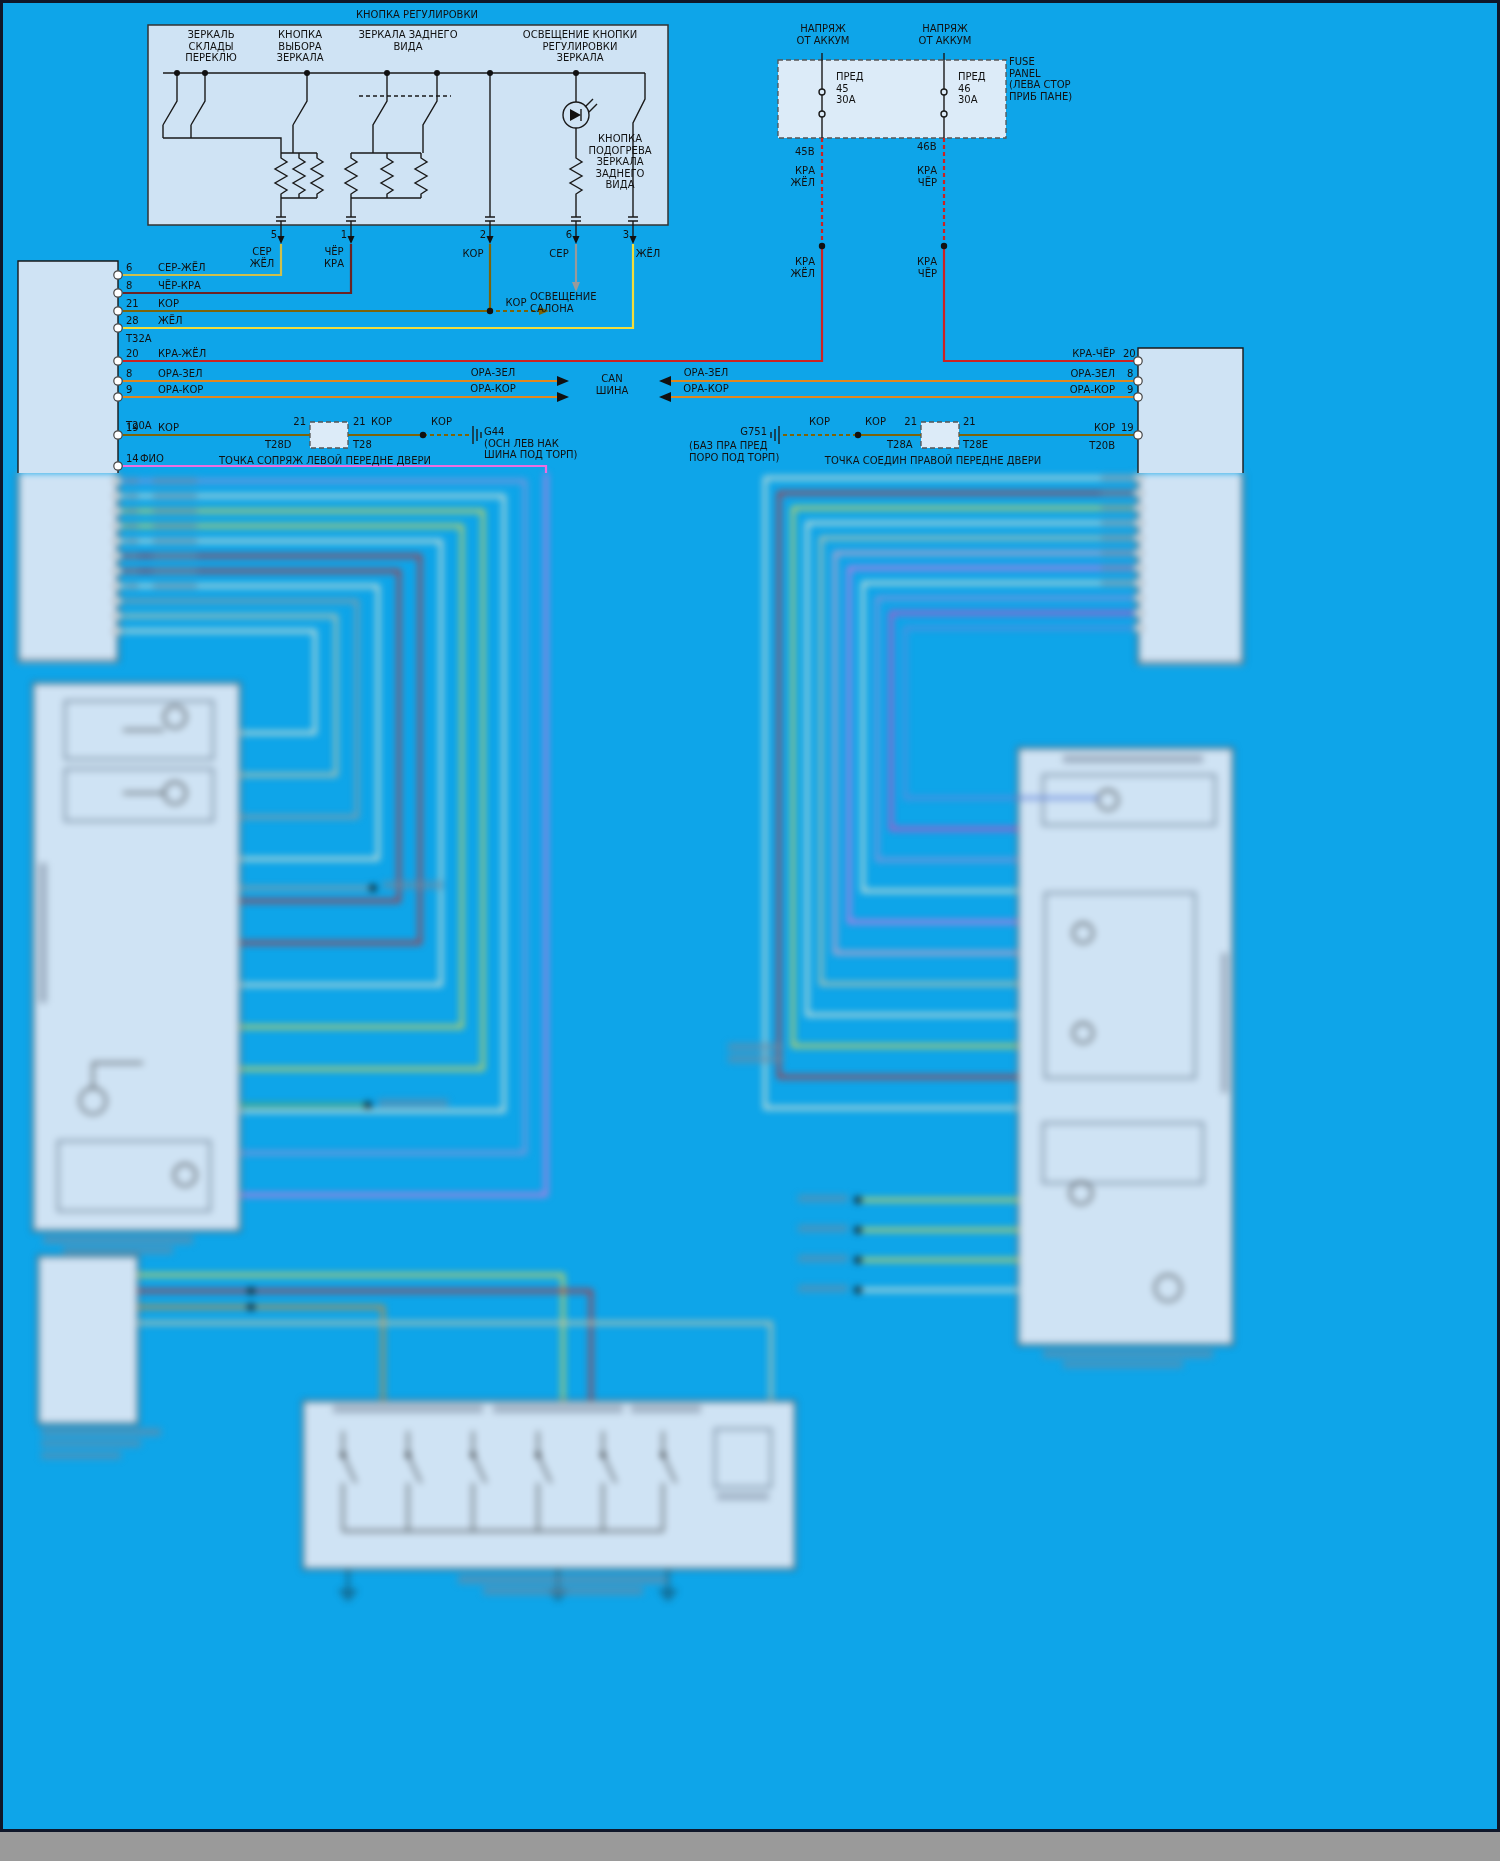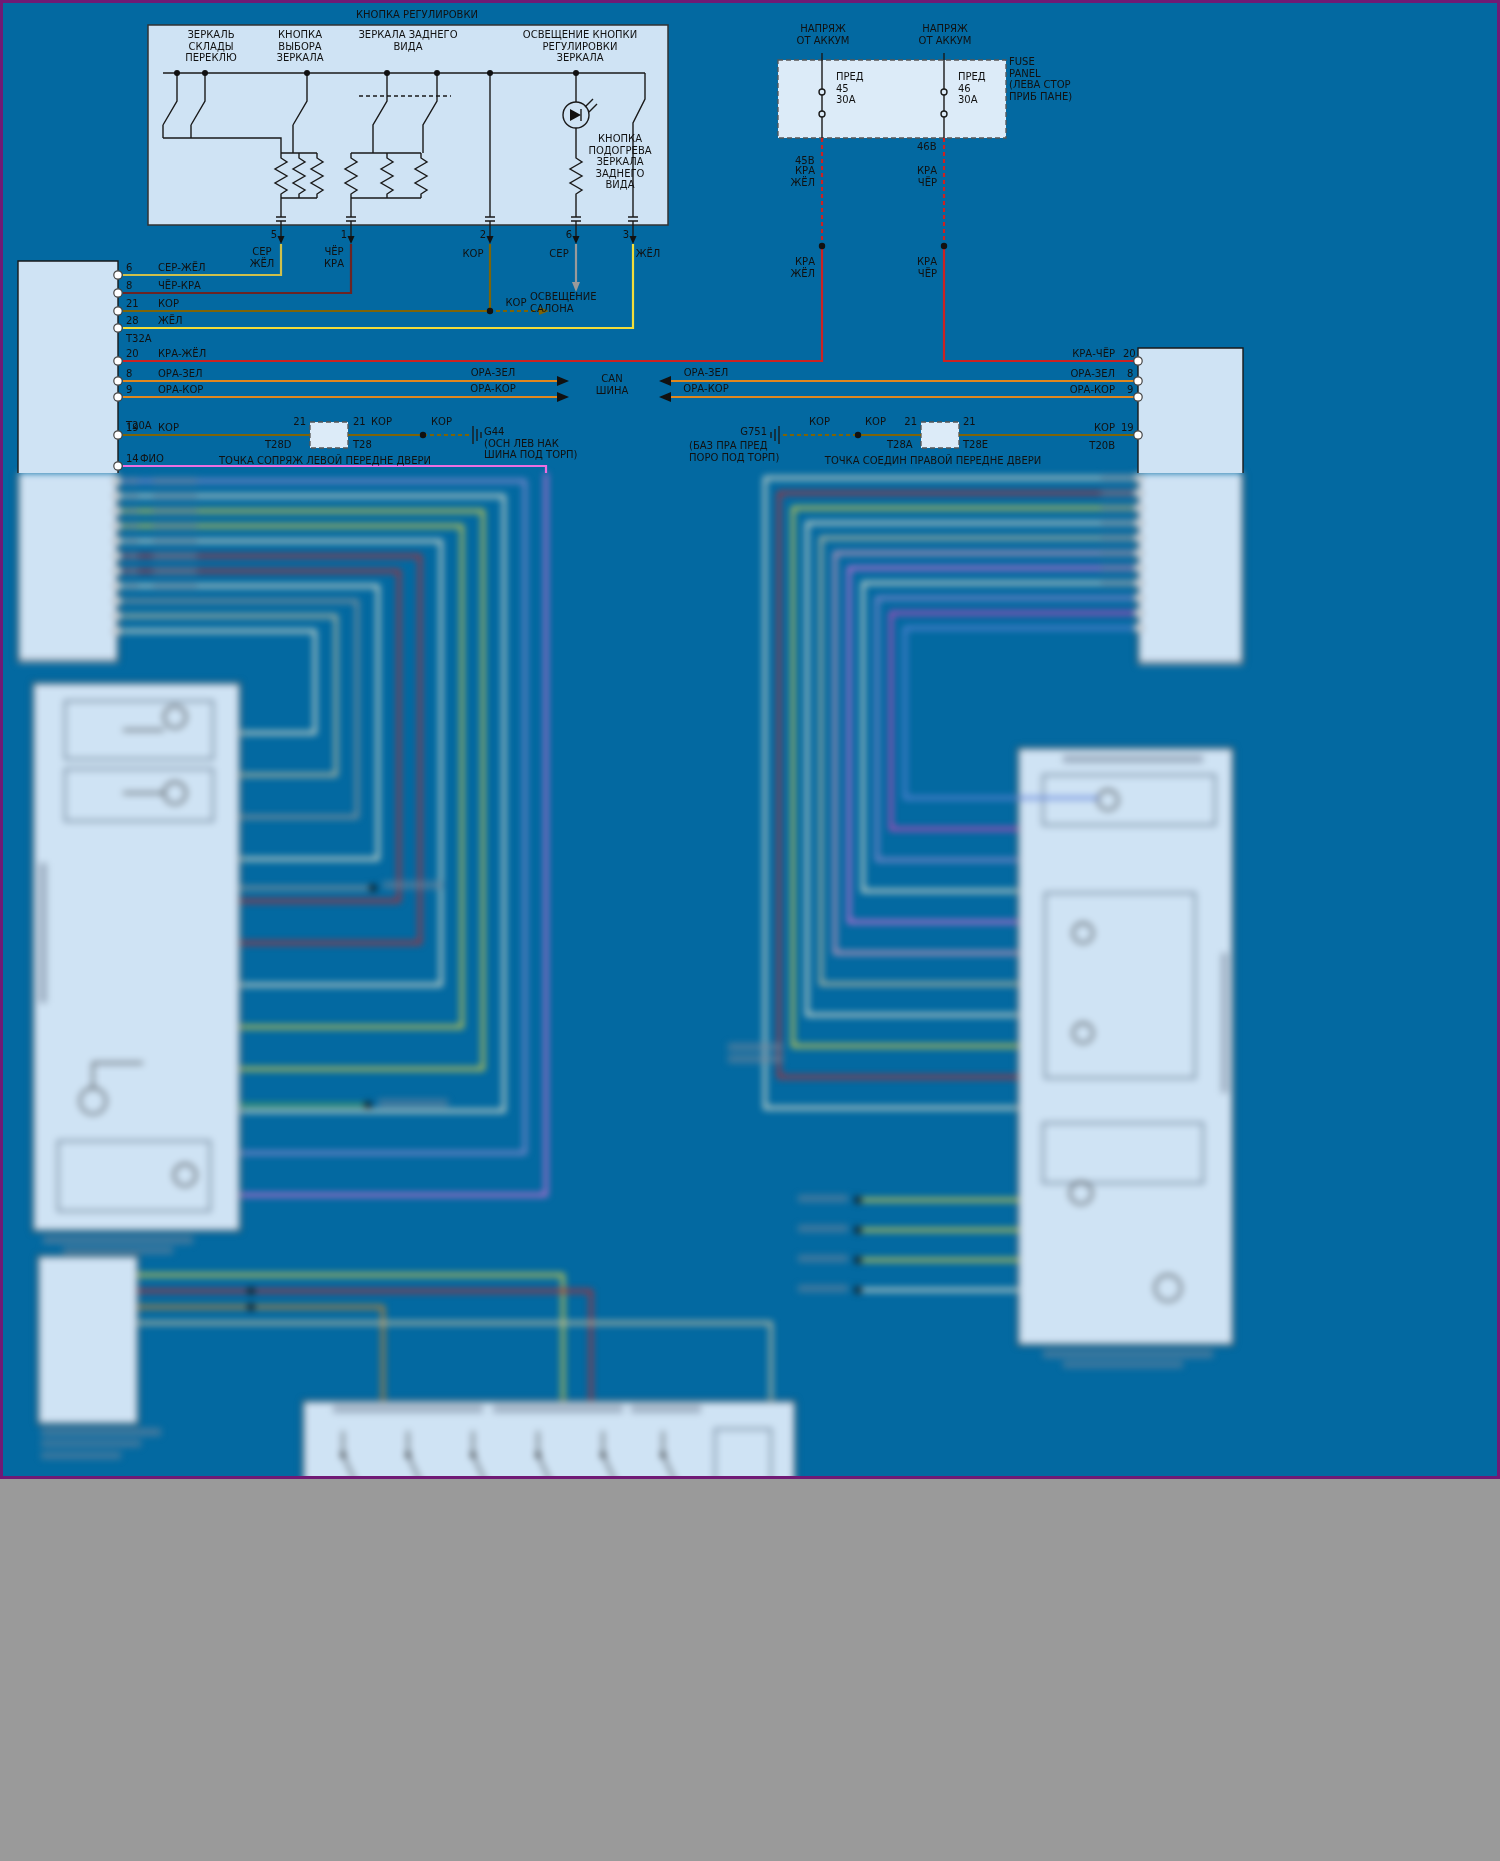--- a/index.html
+++ b/index.html
@@ -1,17 +1,17 @@
 <!DOCTYPE html>
 <html style="--box_fill: #cfe3f4; --box_fill_light: #dcebf8; --wire_yellow: #f2dd3a; --wire_gray_yellow: #cfc04a; --wire_black_red: #6b2424; --wire_brown: #7d6408; --wire_red: #cc2222; --wire_orange: #e0871f; --wire_gray: #9a9a9a; --wire_violet: #ee6ee0; --wire_purple: #9b8fd8; --wire_green: #5aa85a; --wire_blue: #6688dd; --wire_pink: #f2a0c0; --wire_magenta: #e040c0; --wire_cream: #f0ead0; --wire_tan: #d8c8a0;"><head>
 <meta charset="utf-8">
 <style>
   *{margin:0;padding:0;box-sizing:border-box}
   body{background:#9a9a9a}
-  #root{position:relative;width:1500px;height:1479px;background:#0369a1;border:3px solid #701a75;
+  #root{position:relative;width:1500px;height:1832px;background:#0ea5e9;border:3px solid #0f172a;
         overflow:hidden;font-family:"DejaVu Sans",sans-serif}
   svg{position:absolute;left:0;top:0}
   #sharp{z-index:2}
   .blurz{position:absolute;left:0;top:470px;width:1500px;height:1391px;filter:blur(3.5px);z-index:1}
   .lbl{position:absolute;font-size:10px;line-height:11.5px;color:#111;white-space:pre-line;z-index:5}
   .c{transform:translateX(-50%);text-align:center}
   .r{transform:translateX(-100%);text-align:right}
   .ln{stroke:#1a1a1a;stroke-width:1.4;fill:none}
   .lt{stroke:#445a70;stroke-width:1.4;fill:none}
   .lnd{stroke-dasharray:4 3}
@@ -397,21 +397,21 @@
   <div class="lbl" style="left:833px;top:68px">ПРЕД
 45
 30А</div>
   <div class="lbl" style="left:955px;top:68px">ПРЕД
 46
 30А</div>
   <div class="lbl" style="left:1006px;top:53px">FUSE
 PANEL
 (ЛЕВА СТОР
 ПРИБ ПАНЕ)</div>
-  <div class="lbl" style="left:792px;top:152px">45В</div>
+  <div class="lbl" style="left:792px;top:143px">45В</div>
   <div class="lbl" style="left:914px;top:138px">46В</div>
   <div class="lbl r" style="left:812px;top:162px">КРА
 ЖЁЛ</div>
   <div class="lbl r" style="left:934px;top:162px">КРА
 ЧЁР</div>
   <div class="lbl r" style="left:812px;top:253px">КРА
 ЖЁЛ</div>
   <div class="lbl r" style="left:934px;top:253px">КРА
 ЧЁР</div>
 

